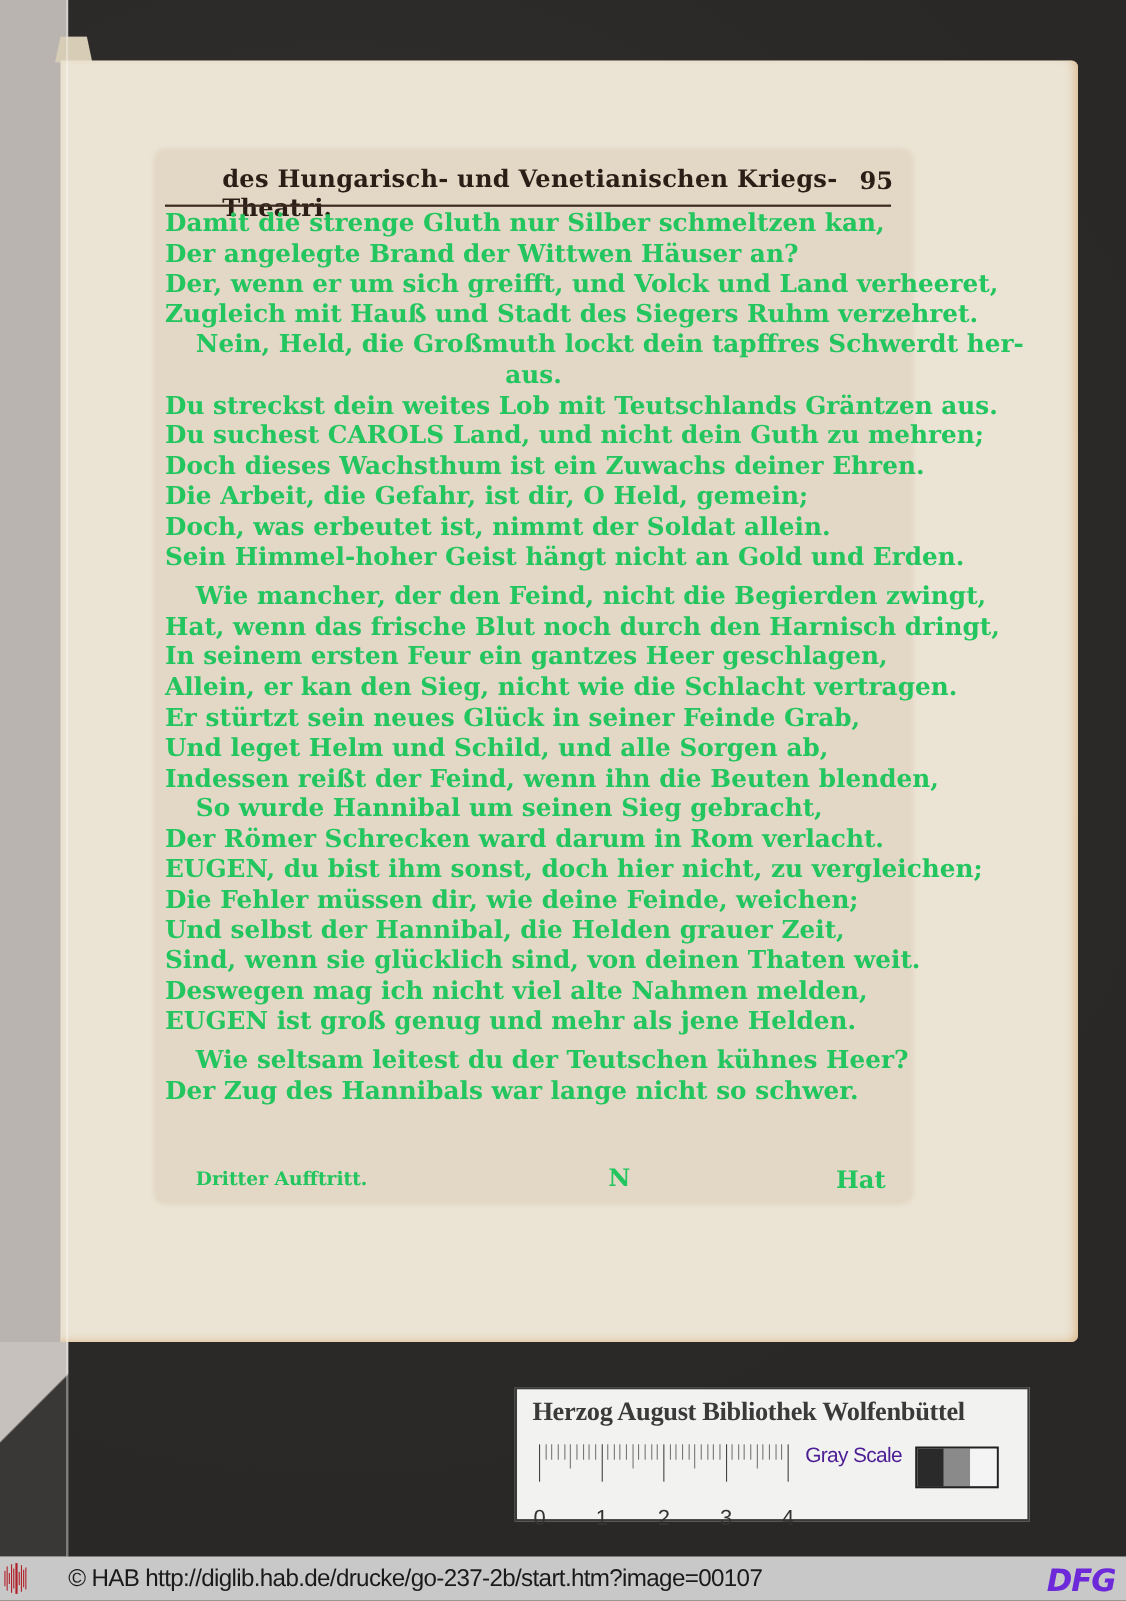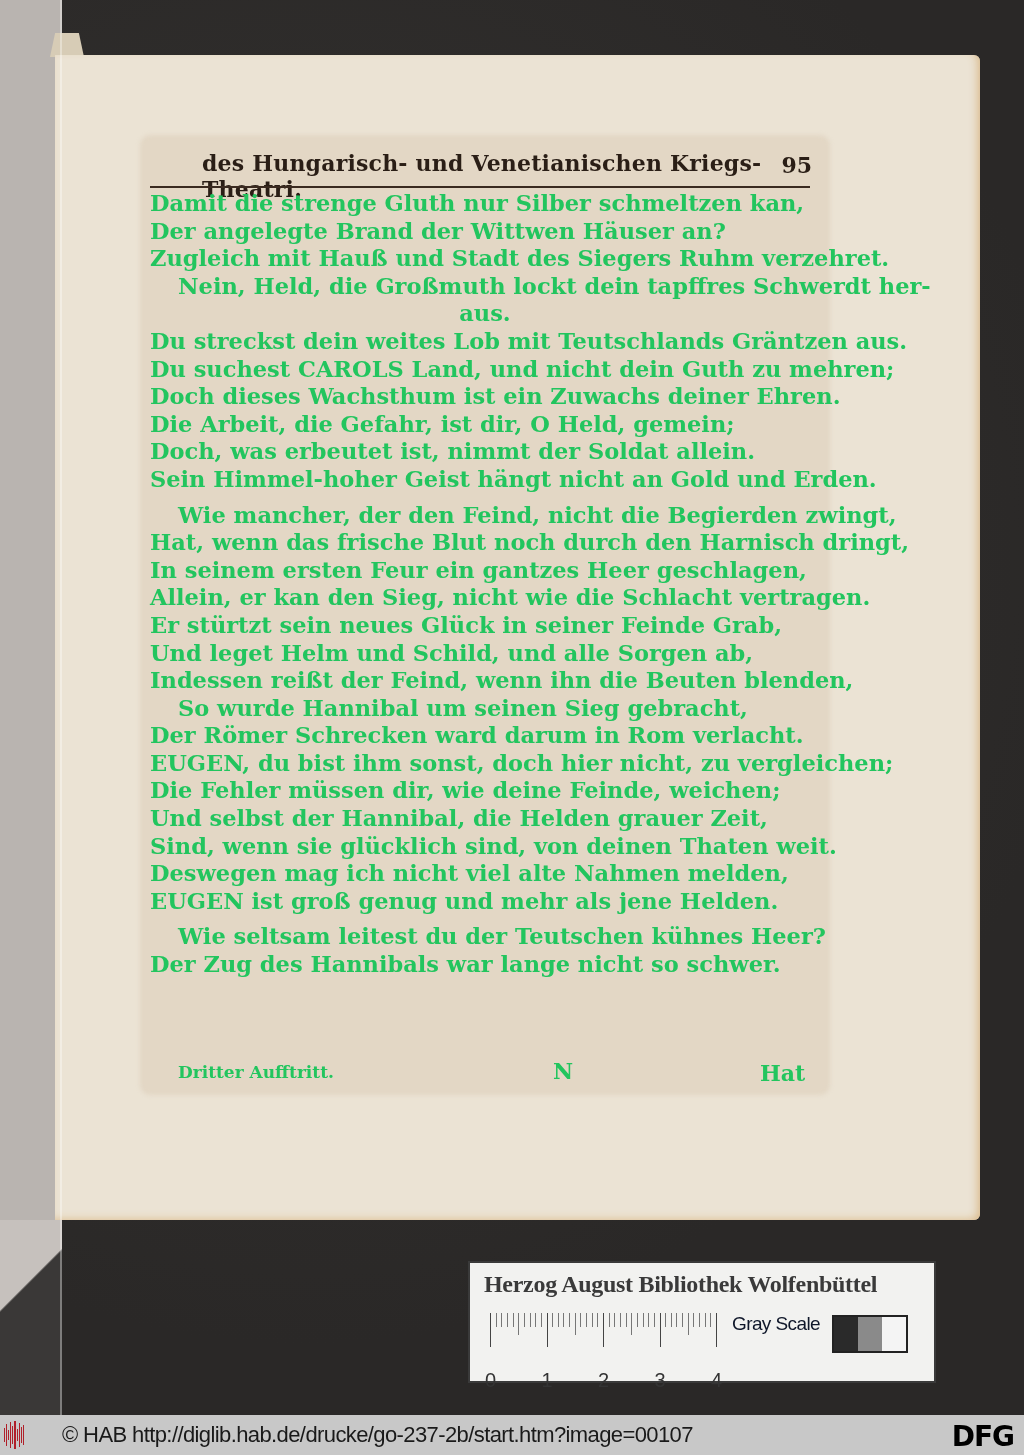--- a/index.html
+++ b/index.html
@@ -24,28 +24,28 @@
   .gap{height:8px;}
   .footer-line{position:absolute;top:1062px;font-size:17px;color:#22c55e;font-weight:bold;font-family:"DejaVu Serif",serif;}
   .custos-n{left:553px;font-size:22px;top:1058px;}
   .catchword{left:760px;font-size:22px;top:1060px;}
   .signature{left:178px;}
   .card{position:absolute;left:468px;top:1261px;width:464px;height:118px;background:#f2f2f0;border:2px solid #3a3a3a;}
   .card-title{position:absolute;left:14px;top:8px;font-family:"Liberation Serif",serif;font-weight:bold;font-size:24px;color:#3a3a3a;white-space:nowrap;letter-spacing:-0.3px;}
   .ruler{position:absolute;left:20px;top:50px;width:240px;height:48px;}
   .tick{position:absolute;top:0;width:1px;background:#777;}
   .ruler-label{position:absolute;top:56px;font-family:"Liberation Sans",sans-serif;font-size:20px;color:#333;}
-  .gray-label{position:absolute;left:262px;top:50px;font-family:"Liberation Sans",sans-serif;font-size:19px;color:#0f172a;letter-spacing:-0.6px;}
+  .gray-label{position:absolute;left:262px;top:50px;font-family:"Liberation Sans",sans-serif;font-size:19px;color:#4c1d95;letter-spacing:-0.6px;}
   .swatches{position:absolute;left:362px;top:52px;width:72px;height:34px;border:2px solid #222;display:flex;}
   .sw{flex:1;}
   .footer{position:absolute;left:0;top:1415px;width:1024px;height:40px;background:#c8c8c8;}
   .hab-logo{position:absolute;left:4px;top:6px;width:20px;height:28px;display:flex;gap:1px;align-items:center;}
   .hab-logo span{display:block;width:1.5px;background:#b0202a;}
   .copyright{position:absolute;left:62px;top:7px;font-family:"Liberation Sans",sans-serif;font-size:22px;color:#1a1a1a;letter-spacing:-0.6px;white-space:nowrap;}
-  .dfg{position:absolute;right:10px;top:5px;font-family:"DejaVu Sans",sans-serif;font-weight:bold;font-size:28px;color:#000000;letter-spacing:-1px;}
+  .dfg{position:absolute;right:10px;top:5px;font-family:"DejaVu Sans",sans-serif;font-weight:bold;font-size:28px;color:#6d28d9;letter-spacing:-1px;font-style:italic;}
 </style>
 </head>
 <body>
 
 <div class="backdrop"></div>
 <div class="left-flap"></div>
 <div class="left-flap-shadow"></div>
 <div class="tab-top"></div>
 
 <div class="page"></div>
@@ -54,20 +54,21 @@
 
 <div class="header">
   <span class="running-title">des Hungarisch- und Venetianischen Kriegs-Theatri.</span>
   <span class="page-number">95</span>
 </div>
 <div class="rule"></div>
 
 <div class="text" id="text-block">
     <div class="line ">Damit die strenge Gluth nur Silber schmeltzen kan,</div>
     <div class="line ">Der angelegte Brand der Wittwen Häuser an?</div>
+    <div class="line ">Der, wenn er um sich greifft, und Volck und Land verheeret,</div>
     <div class="line ">Zugleich mit Hauß und Stadt des Siegers Ruhm verzehret.</div>
     <div class="line indent">Nein, Held, die Großmuth lockt dein tapffres Schwerdt her-</div>
     <div class="line center">aus.</div>
     <div class="line ">Du streckst dein weites Lob mit Teutschlands Gräntzen aus.</div>
     <div class="line ">Du suchest CAROLS Land, und nicht dein Guth zu mehren;</div>
     <div class="line ">Doch dieses Wachsthum ist ein Zuwachs deiner Ehren.</div>
     <div class="line ">Die Arbeit, die Gefahr, ist dir, O Held, gemein;</div>
     <div class="line ">Doch, was erbeutet ist, nimmt der Soldat allein.</div>
     <div class="line ">Sein Himmel-hoher Geist hängt nicht an Gold und Erden.</div>
     <div class="gap"></div>

